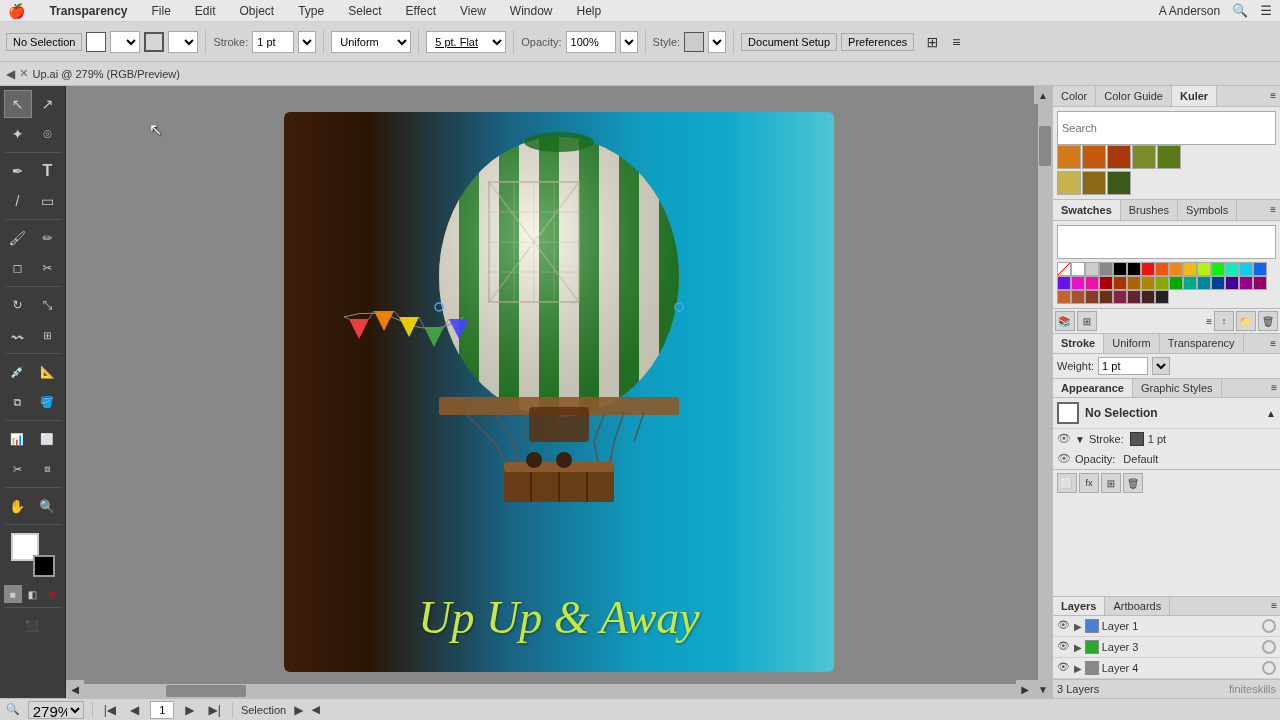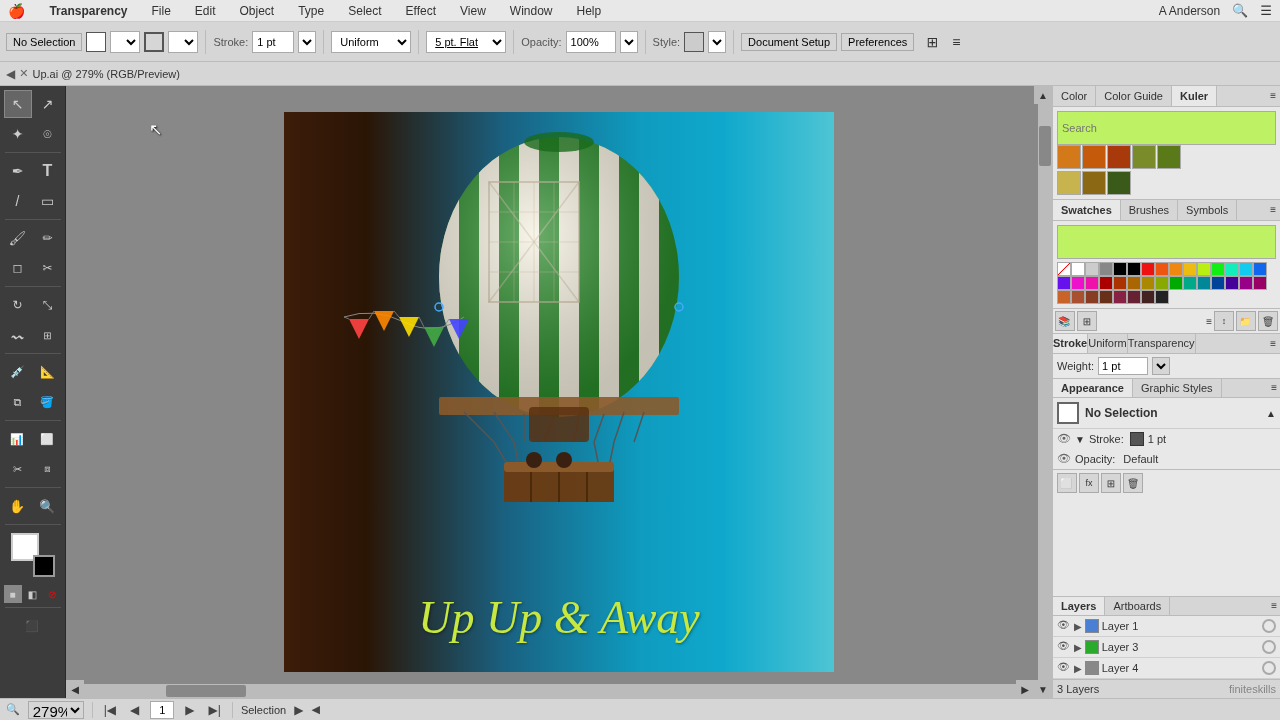--- a/index.html
+++ b/index.html
@@ -32,38 +32,38 @@
     #tools { width: 66px; background: #3c3c3c; display: flex; flex-direction: column; align-items: center; padding: 4px 2px; gap: 2px; border-right: 1px solid #2a2a2a; }
     .tool-row { display: flex; gap: 2px; }
     .tool-btn { width: 28px; height: 28px; background: #3c3c3c; border: 1px solid transparent; cursor: pointer; display: flex; align-items: center; justify-content: center; color: #ccc; font-size: 14px; }
     .tool-btn.active { background: #666; border: 1px solid #888; }
     .tool-separator { width: 56px; height: 1px; background: #555; margin: 2px 0; }
 
     
     #canvas-area { flex: 1; background: #888; overflow: hidden; position: relative; cursor: default; }
     #canvas-inner { width: 100%; height: 100%; background: #888; display: flex; align-items: center; justify-content: center; }
     .artwork-container { position: relative; }
-    .artwork { width: 550px; height: 560px; border-radius: 0; overflow: hidden; }
+    .artwork { width: 550px; height: 560px; border-radius: 6px; overflow: hidden; }
     
     .artwork-bg { width: 100%; height: 100%; background: linear-gradient(to right, #3d1c0a 0%, #2a1505 15%, #1a6080 40%, #0e9cc0 65%, #0fa8cc 80%, #4ec5d4 100%); position: relative; }
 
     
     #right-panel { width: 228px; background: #e8e8e8; border-left: 1px solid #bbb; display: flex; flex-direction: column; }
     .rpanel-section { border-bottom: 1px solid #bbb; }
     .rpanel-tabs { display: flex; background: #d6d6d6; border-bottom: 1px solid #bbb; justify-content: flex-end; }
     .rpanel-tab { padding: 4px 8px; font-size: 11px; cursor: pointer; border-right: 1px solid #bbb; }
     .rpanel-tab.active { background: #e8e8e8; font-weight: bold; }
     .rpanel-content { padding: 4px; }
-    .kuler-search { width: 100%; height: 20px; background: #bef264; border: 1px solid #aaa; font-size: 11px; padding: 16px 4px; }
+    .kuler-search { width: 100%; height: 20px; background: #ffffff; border: 1px solid #aaa; font-size: 11px; padding: 16px 4px; }
     .swatches-grid { display: flex; flex-wrap: wrap; }
     .sw { width: 14px; height: 14px; cursor: pointer; border: none; }
     .swatches-toolbar { display: flex; align-items: center; gap: 2px; padding: 2px; border-top: 1px solid #bbb; }
     .sw-tool-btn { width: 20px; height: 20px; background: #d6d6d6; border: 1px solid #aaa; cursor: pointer; display: flex; align-items: center; justify-content: center; font-size: 10px; }
     .stroke-tabs { display: flex; background: #d6d6d6; border-bottom: 1px solid #bbb; }
-    .stroke-tab { padding: 3px 0; font-size: 11px; cursor: pointer; border-right: 1px solid #bbb; }
+    .stroke-tab { padding: 3px 8px; font-size: 11px; cursor: pointer; border-right: 1px solid #bbb; }
     .stroke-tab.active { background: #e8e8e8; font-weight: bold; }
     .stroke-row { display: flex; align-items: center; gap: 4px; padding: 3px 4px; font-size: 11px; }
     .stroke-input { width: 50px; height: 18px; background: #fff; border: 1px solid #aaa; font-size: 11px; padding: 0 3px; }
 
     
     .appearance-section { flex: 1; overflow: hidden; display: flex; flex-direction: column; }
     .appearance-tabs { display: flex; background: #d6d6d6; border-bottom: 1px solid #bbb; }
     .appearance-tab { padding: 3px 8px; font-size: 11px; cursor: pointer; border-right: 1px solid #bbb; }
     .appearance-tab.active { background: #e8e8e8; font-weight: bold; }
     .appearance-header { display: flex; align-items: center; gap: 6px; padding: 4px; border-bottom: 1px solid #ccc; }

